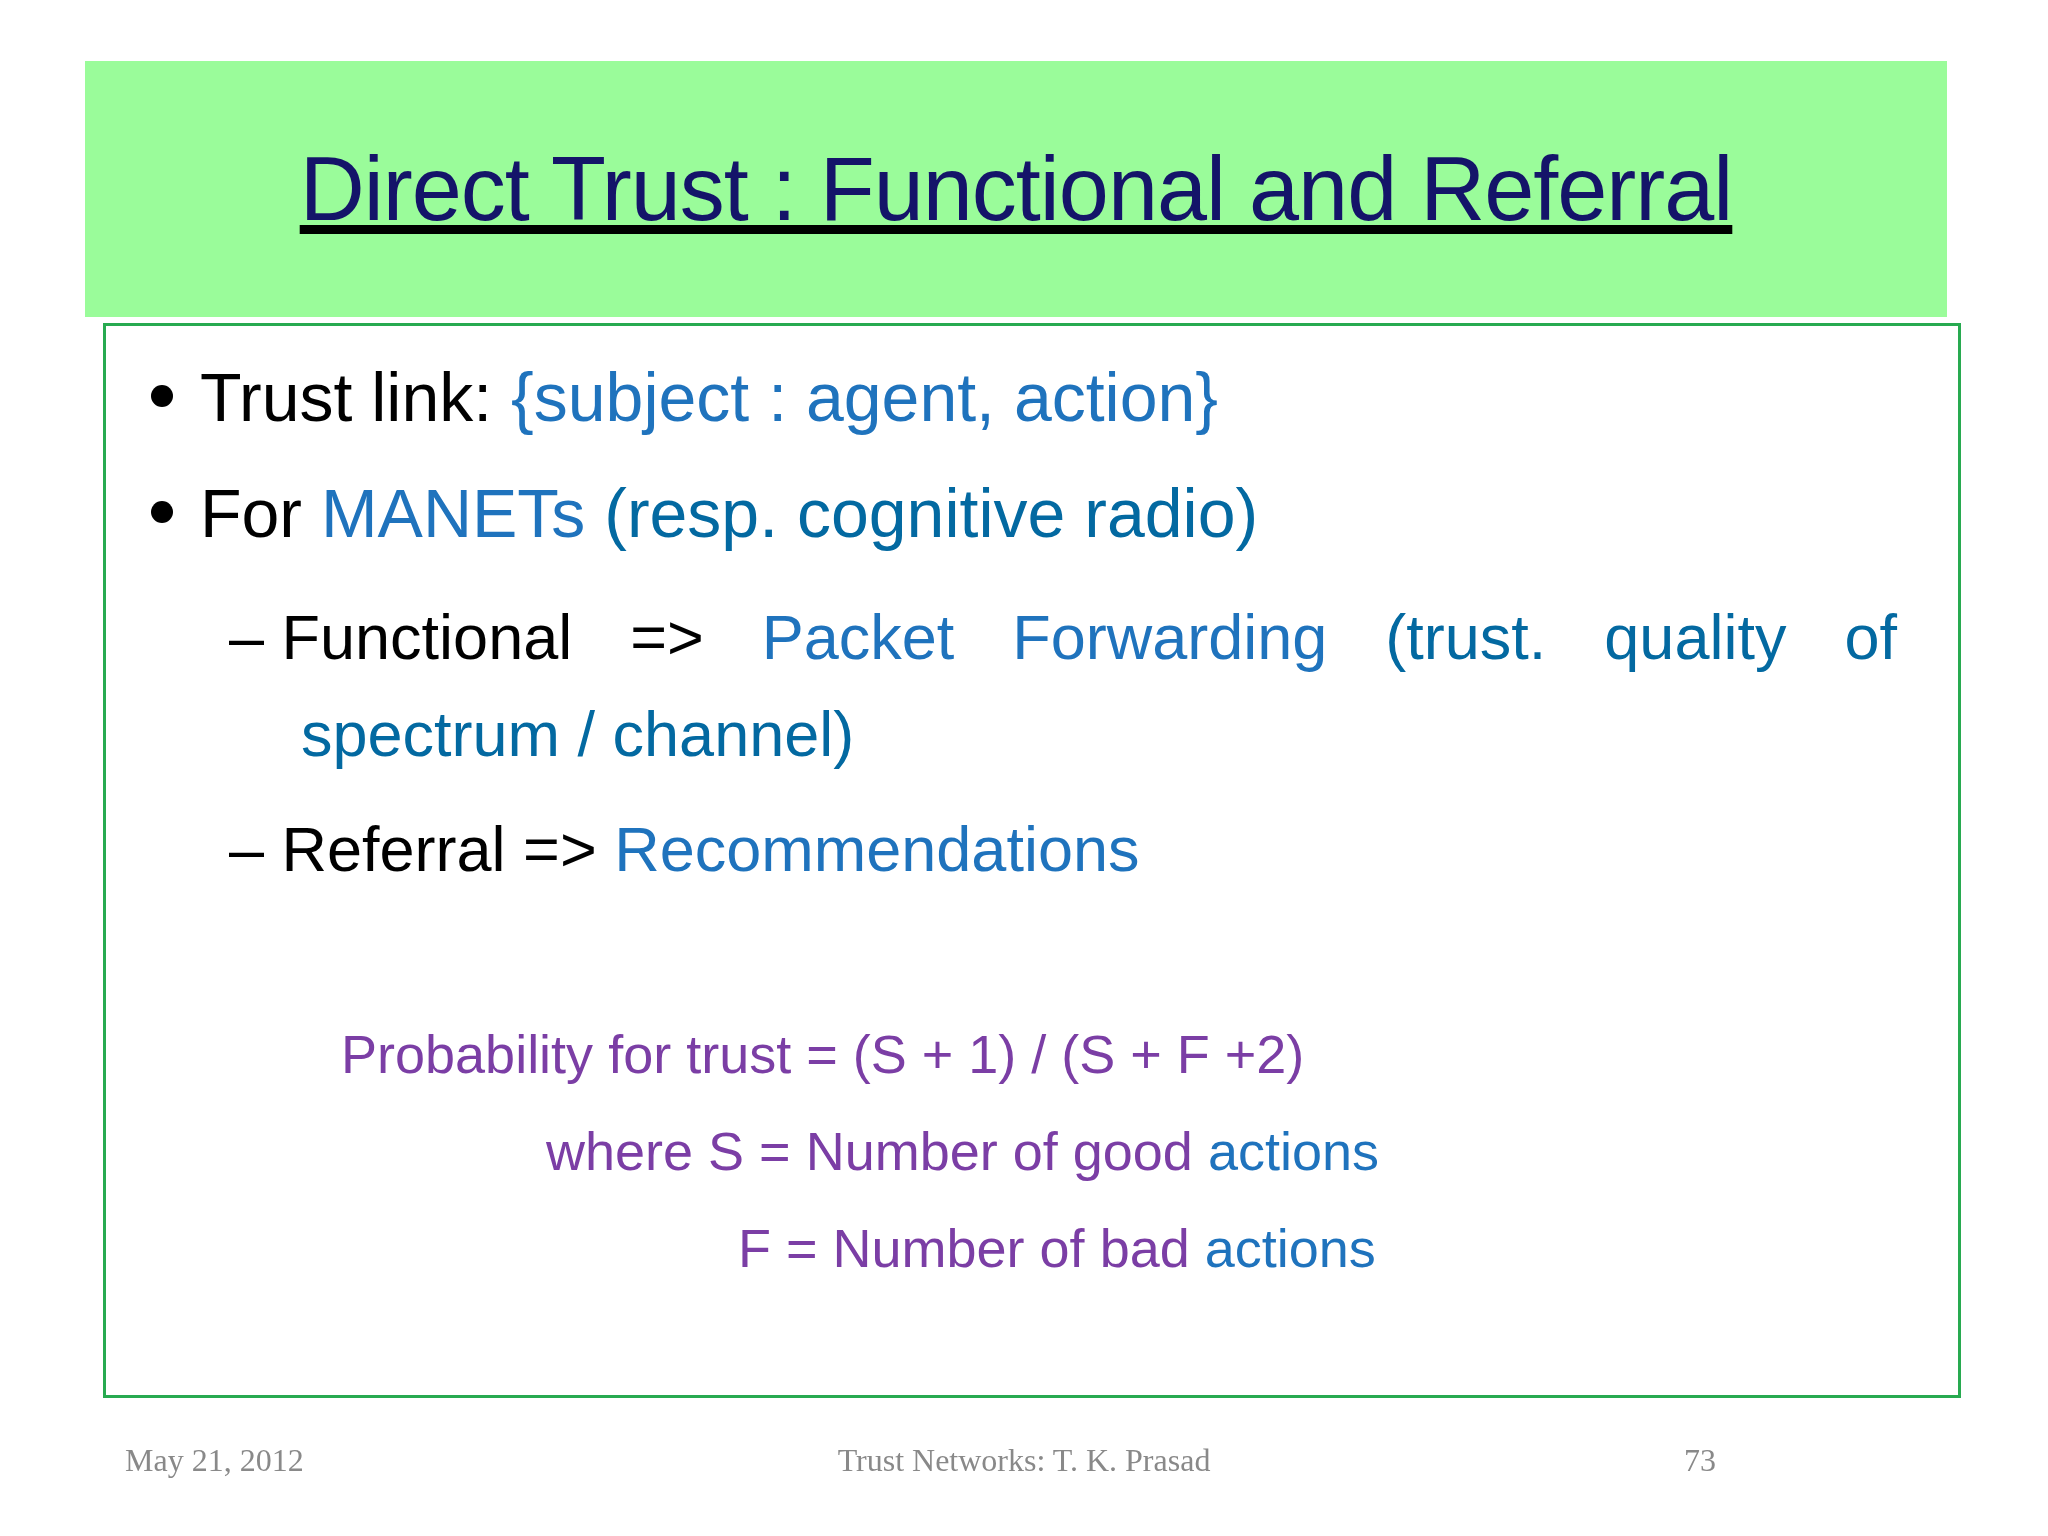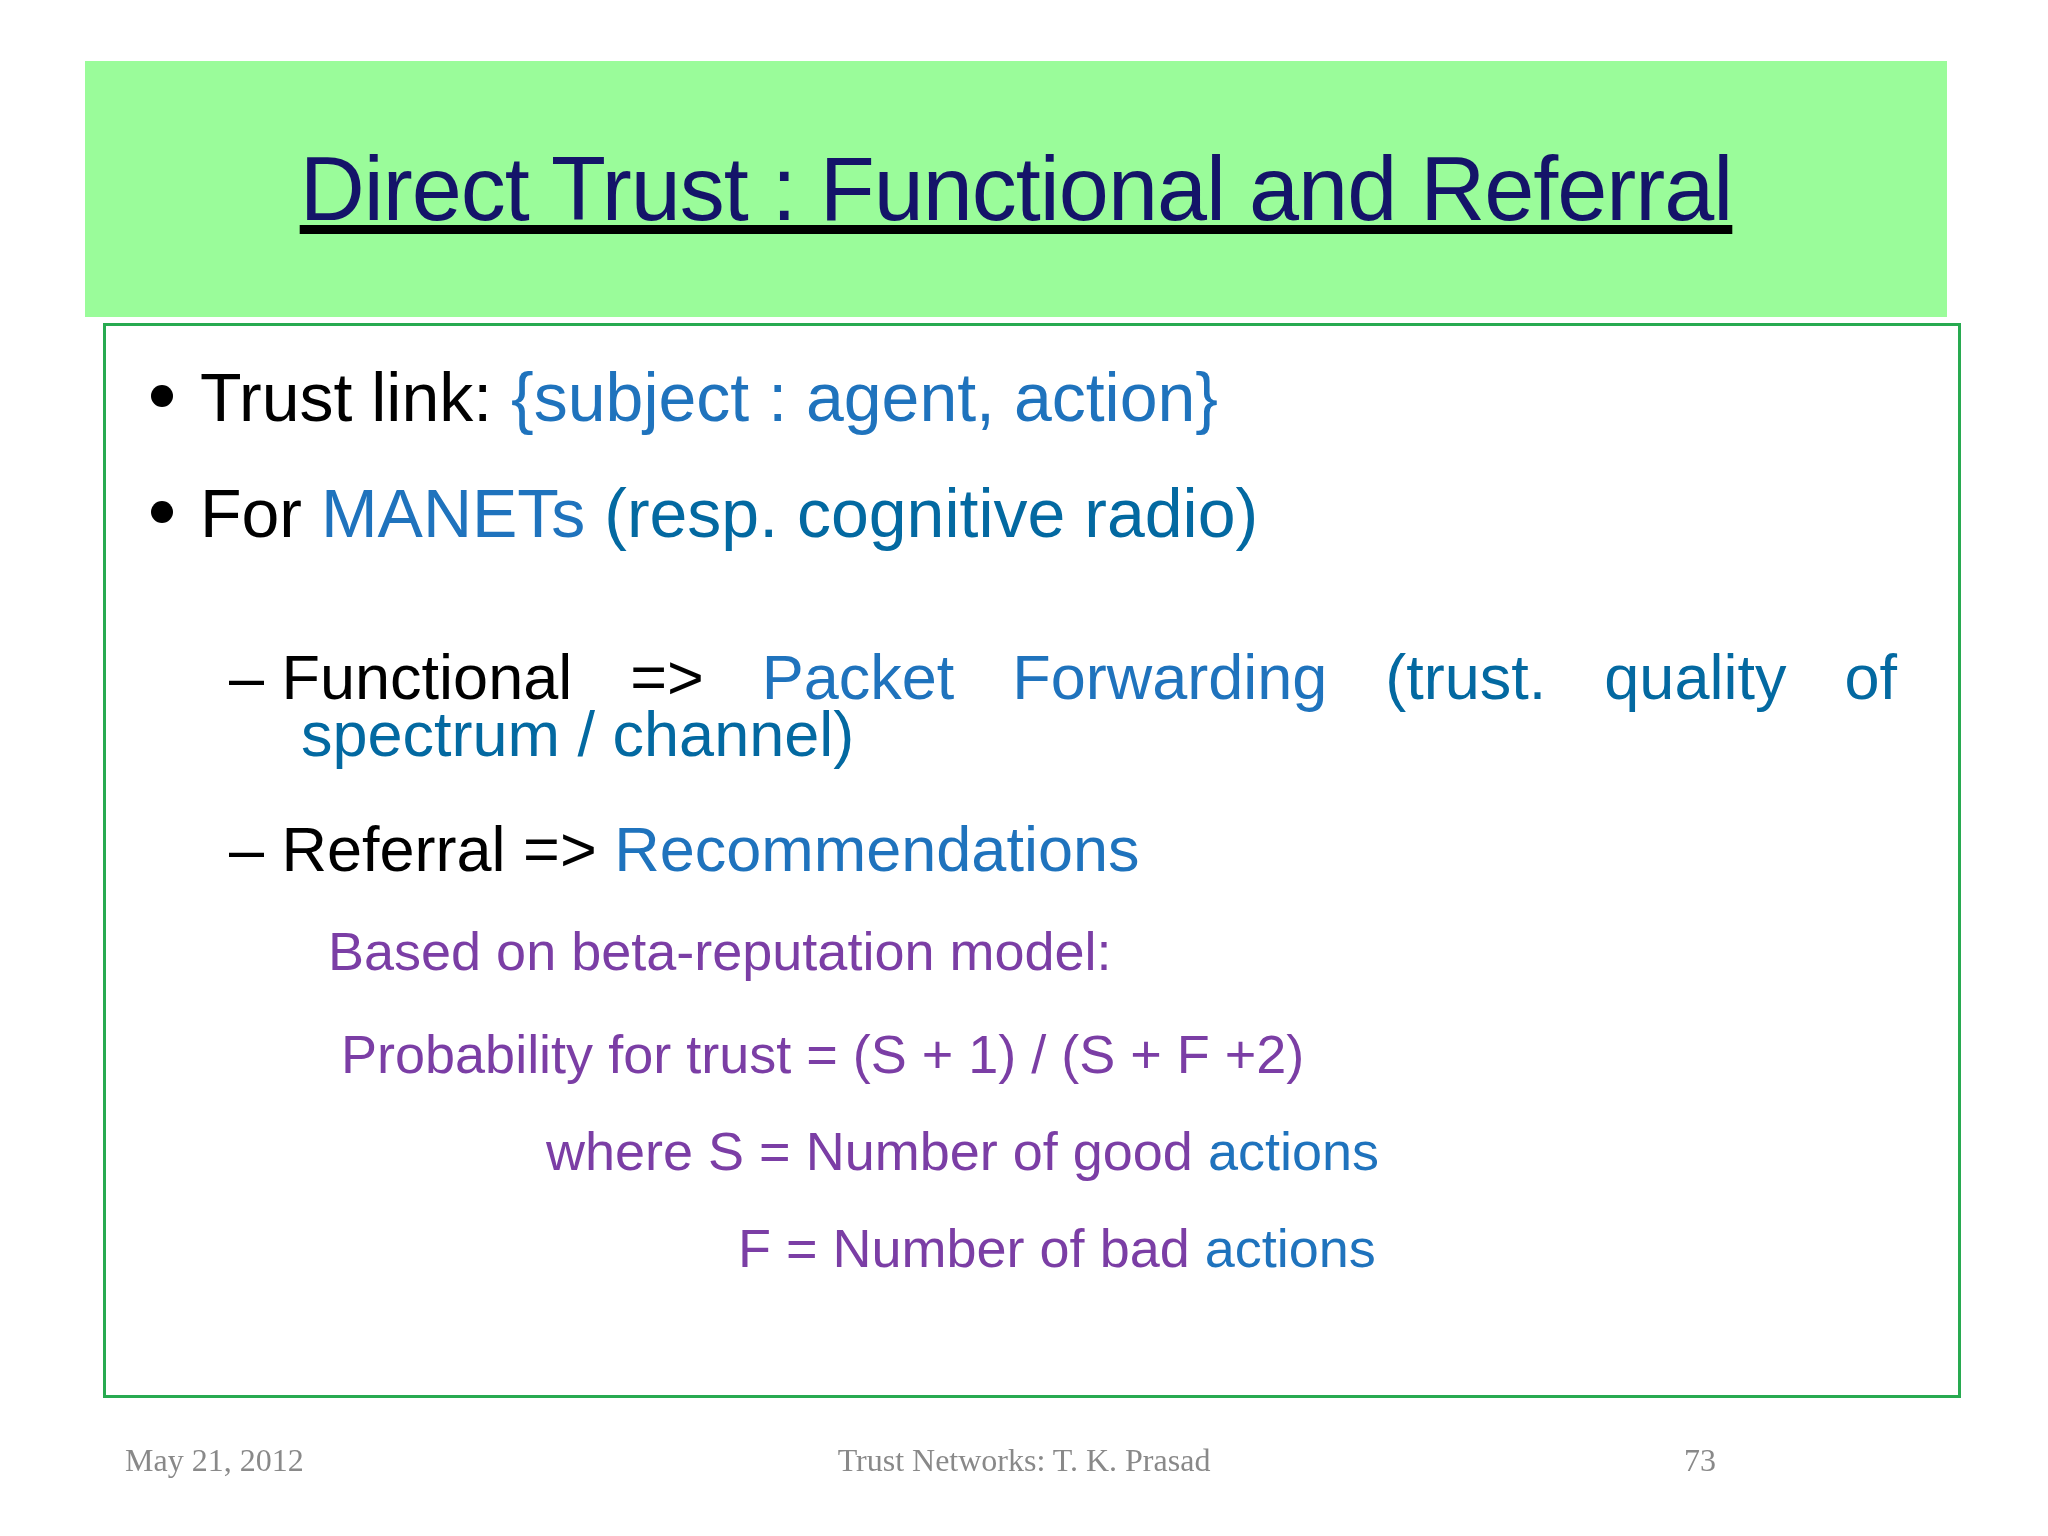--- a/index.html
+++ b/index.html
@@ -39,21 +39,20 @@
   .black{color:#000000;}
   .bullet-row{display:flex;align-items:flex-start;}
   .bullet-dot{
     width:22px;height:22px;border-radius:50%;background:#000000;
     margin-top:27px;margin-right:27px;flex:0 0 22px;
   }
   
   .justified-row{
     display:flex;justify-content:space-between;
     width:1668px;
-    margin-top:40px;
   }
   .justified-row span{white-space:nowrap;}
   
   .footer{
     position:absolute;left:0;top:1442px;width:1820px;height:50px;
     font-size:32px;color:#898989;font-family:Liberation Serif, serif;
   }
   .footer-date{position:absolute;left:125px;top:0;}
   .footer-center{position:absolute;left:0;width:2048px;text-align:center;top:0;}
   .footer-page{position:absolute;right:104px;top:0;}
@@ -90,21 +89,20 @@
         <span class="light-blue">of</span>
       </div>
     </div>
 
     <div class="line l2 light-blue" style="left:195px;top:372px;">spectrum / channel)</div>
 
     <div class="line l2" style="left:123px;top:487px;">
       <span class="black">– Referral =&gt; </span><span class="med-blue">Recommendations</span>
     </div>
 
-    <div class="line l3" style="left:222px;top:594px;">Based on beta-reputation model:</div>
 
     <div class="line l3" style="left:235px;top:697px;">Probability for trust = (S + 1) / (S + F +2)</div>
 
     <div class="line l3" style="left:440px;top:794px;">
       <span class="purple">where S = Number of good </span><span class="med-blue">actions</span>
     </div>
 
     <div class="line l3" style="left:632px;top:891px;">
       <span class="purple">F = Number of bad </span><span class="med-blue">actions</span>
     </div>

